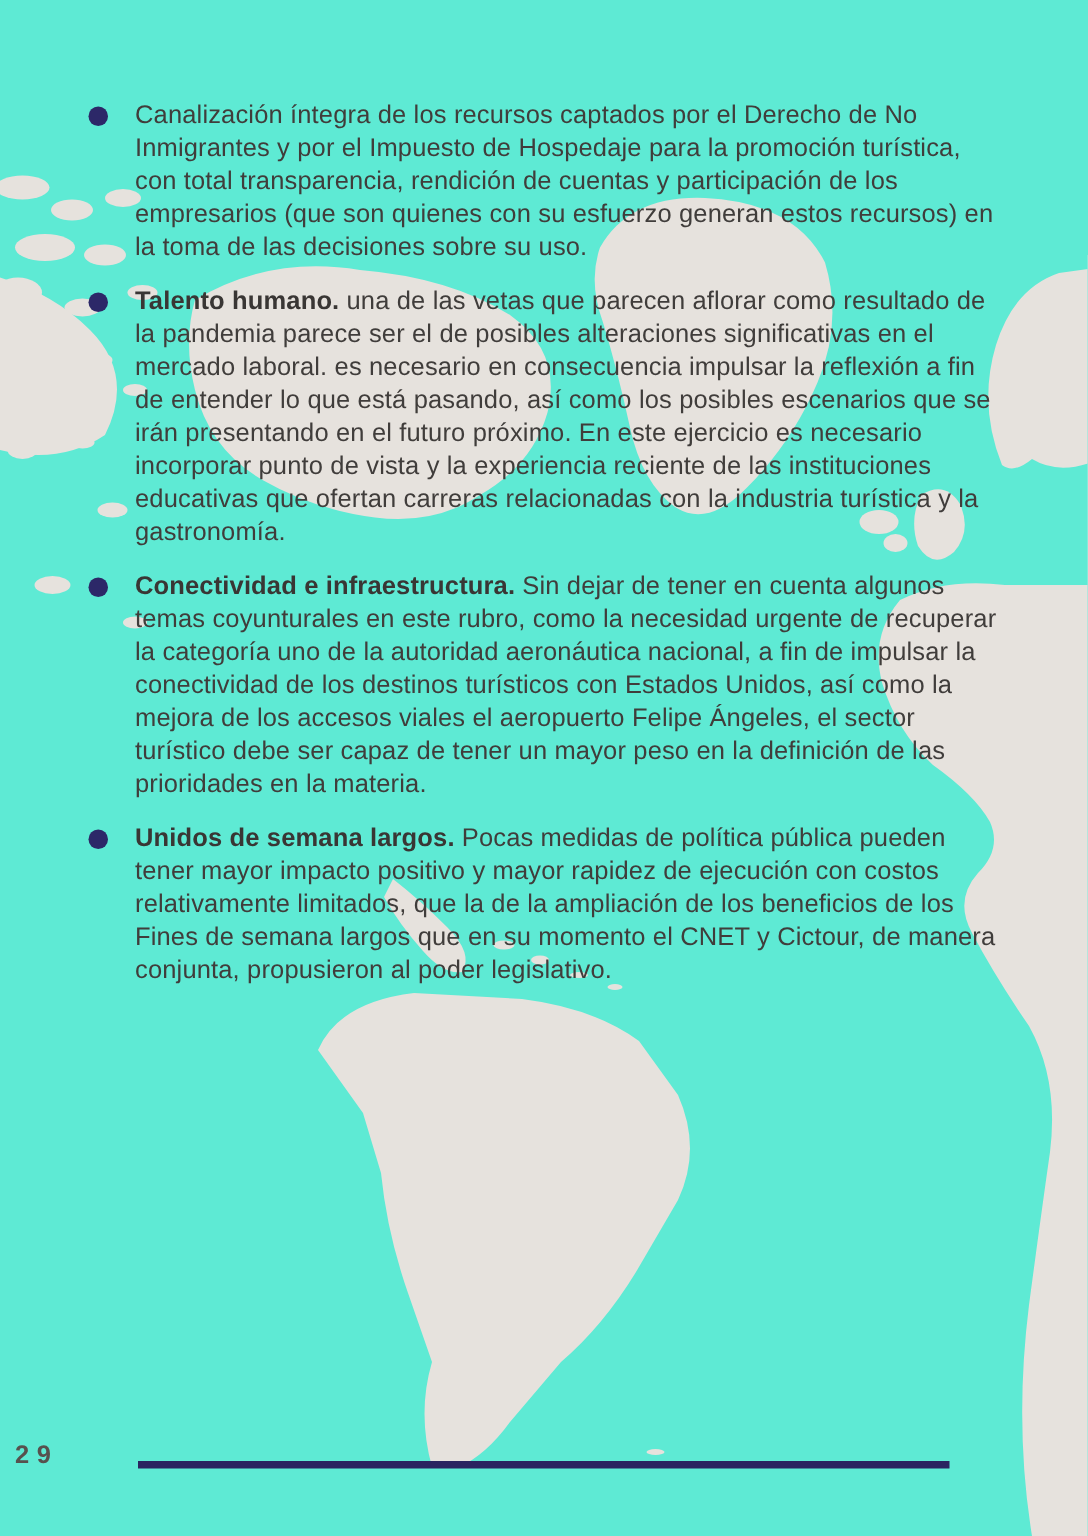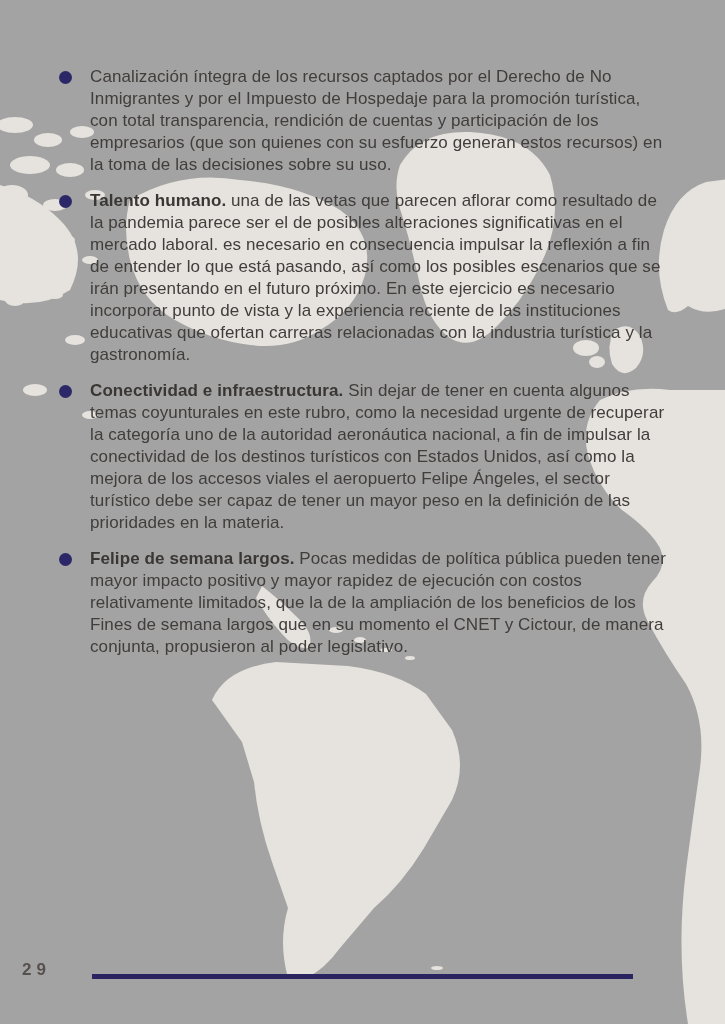--- a/index.html
+++ b/index.html
@@ -4,21 +4,21 @@
 <style>
   html, body { margin: 0; padding: 0; }
   body {
     width: 725px; height: 1024px;
     font-family: "Liberation Sans", sans-serif;
     background: #f2efec;
   }
   .page {
     position: relative;
     width: 725px; height: 1024px;
-    background: #a3a3a3;
+    background: #5eead4;
     overflow: hidden;
   }
   svg.map {
     position: absolute;
     left: 0; top: 0;
     width: 725px; height: 1024px;
   }
   ul.bullets {
     position: absolute;
     left: 59px; top: 66px;
@@ -42,21 +42,21 @@
     width: 578px;
     font-size: 17px;
     line-height: 22px;
     color: #403d3b;
     letter-spacing: 0.1px;
   }
   .txt b { font-weight: bold; color: #393634; text-align: right; }
   .txt b:not(:empty) { margin-right: 0.28em; }
   .pagenum {
     position: absolute;
-    left: 22px; top: 960px;
+    left: 10px; top: 960px;
     font-size: 17px;
     font-weight: bold;
     letter-spacing: 5px;
     color: #57514e;
   }
   .rule {
     position: absolute;
     left: 92px; top: 974px;
     width: 541px; height: 5px;
     background: #2a2460;
@@ -122,20 +122,20 @@
     <li>
       <span class="dot"></span>
       <p class="txt"><b>Talento humano.</b><span>una de las vetas que parecen aflorar como resultado de la pandemia parece ser el de posibles alteraciones significativas en el mercado laboral. es necesario en consecuencia impulsar la reflexión a fin de entender lo que está pasando, así como los posibles escenarios que se irán presentando en el futuro próximo. En este ejercicio es necesario incorporar punto de vista y la experiencia reciente de las instituciones educativas que ofertan carreras relacionadas con la industria turística y la gastronomía.</span></p>
     </li>
     <li>
       <span class="dot"></span>
       <p class="txt"><b>Conectividad e infraestructura.</b><span>Sin dejar de tener en cuenta algunos temas coyunturales en este rubro, como la necesidad urgente de recuperar la categoría uno de la autoridad aeronáutica nacional, a fin de impulsar la conectividad de los destinos turísticos con Estados Unidos, así como la mejora de los accesos viales el aeropuerto Felipe Ángeles, el sector turístico debe ser capaz de tener un mayor peso en la definición de las prioridades en la materia.</span></p>
     </li>
     <li>
       <span class="dot"></span>
-      <p class="txt"><b>Felipe de semana largos.</b><span>Pocas medidas de política pública pueden tener mayor impacto positivo y mayor rapidez de ejecución con costos relativamente limitados, que la de la ampliación de los beneficios de los Fines de semana largos que en su momento el CNET y Cictour, de manera conjunta, propusieron al poder legislativo.</span></p>
+      <p class="txt"><b>Unidos de semana largos.</b><span>Pocas medidas de política pública pueden tener mayor impacto positivo y mayor rapidez de ejecución con costos relativamente limitados, que la de la ampliación de los beneficios de los Fines de semana largos que en su momento el CNET y Cictour, de manera conjunta, propusieron al poder legislativo.</span></p>
     </li>
   </ul>
 
   <span class="pagenum">29</span>
   <div class="rule"></div>
 
 </div>
 
 </body></html>

